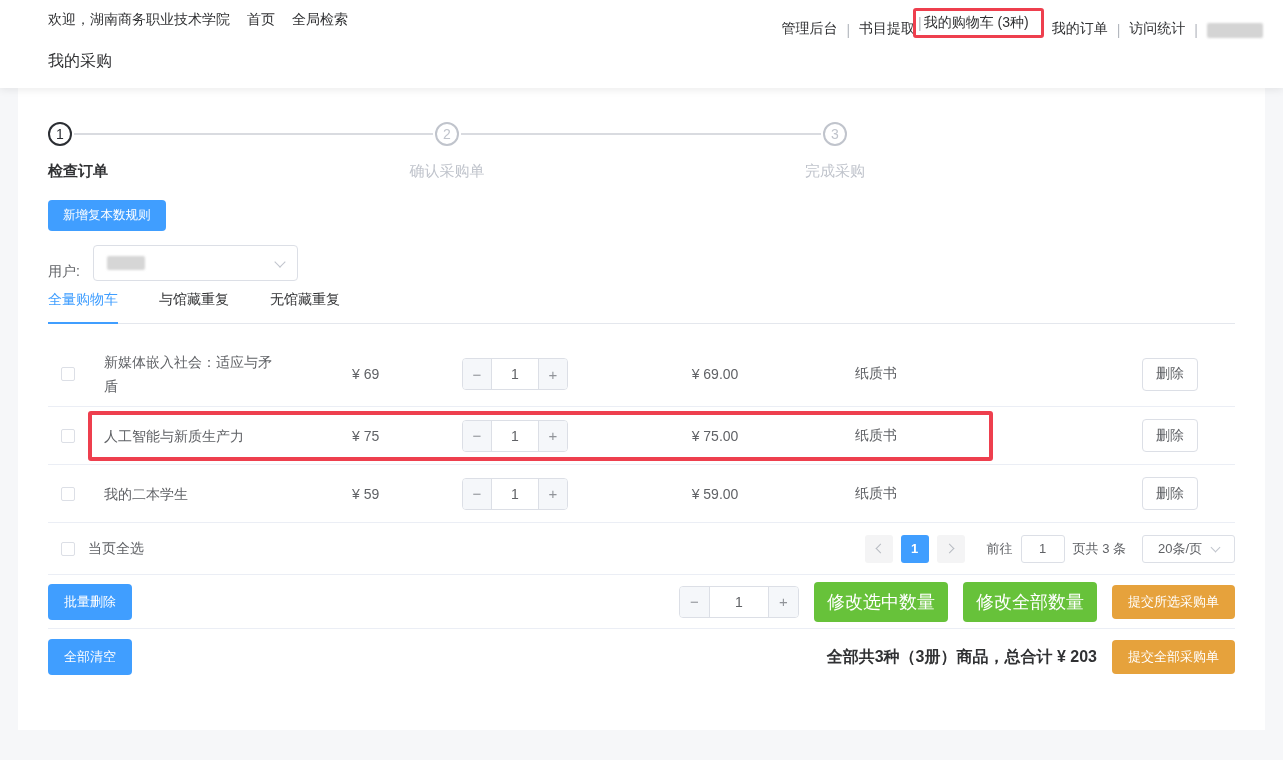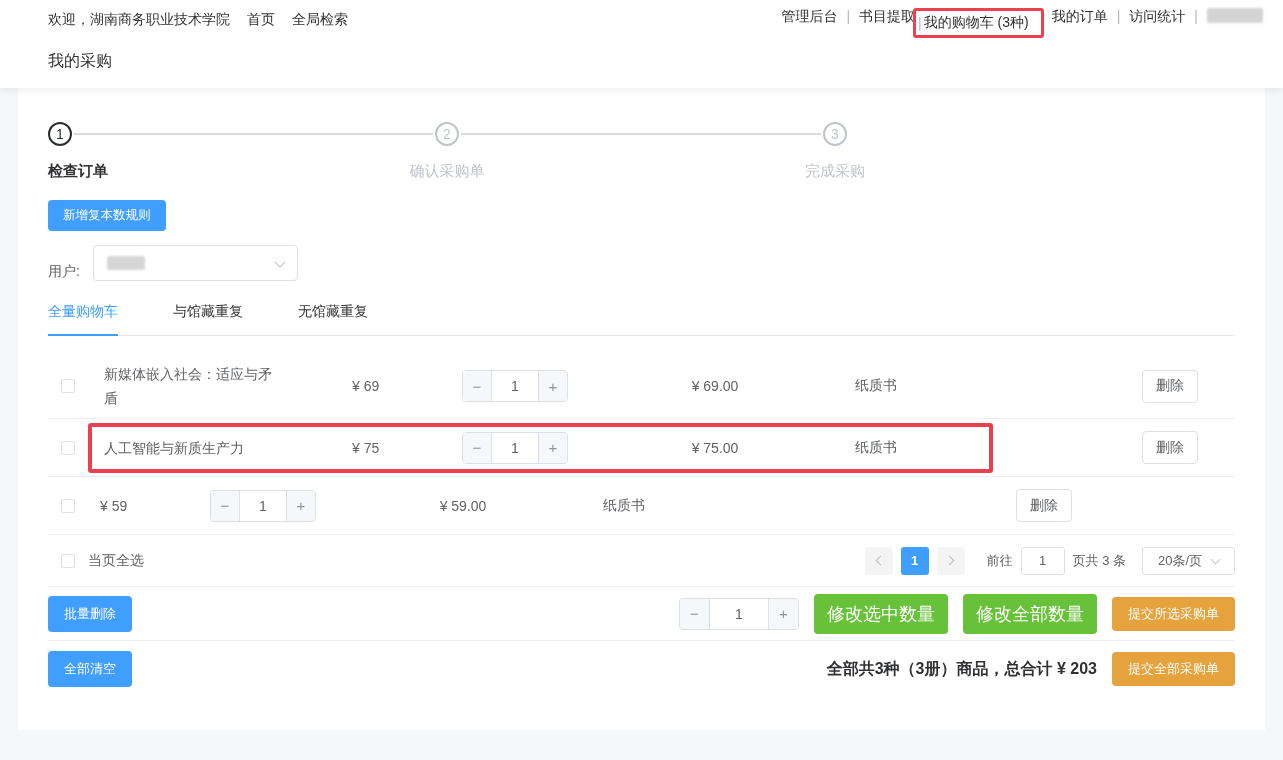--- a/index.html
+++ b/index.html
@@ -8,21 +8,21 @@
     width:1283px; height:760px; position:relative; overflow:hidden;
     background:#f6f7f9;
     font-family:"Liberation Sans","DejaVu Sans",sans-serif;
     color:#303133; font-size:14px;
   }
   
   .header { position:absolute; top:0; left:0; width:1283px; height:88px; background:#fff;
             box-shadow:0 2px 8px rgba(0,0,0,0.08); z-index:5; }
   .welcome-row { position:absolute; top:11px; left:48px; display:flex; align-items:center; font-size:14px; color:#303133; }
   .welcome-row .link { margin-left:17px; cursor:pointer; }
-  .nav-right { position:absolute; top:8px; right:20px; display:flex; align-items:flex-start; font-size:14px; color:#303133; }
+  .nav-right { position:absolute; top:8px; right:20px; display:flex; align-items:flex-end; font-size:14px; color:#303133; }
   .sep { color:#b4b8bf; margin:0 9px; }
   .cart-box { display:flex; align-items:center; border:3px solid #ee3f4e; border-radius:3px;
               padding:3px 12px 3px 2px; margin:0 8px 0 -2px; }
   .cart-box .sep { margin:0 2px 0 0; }
   .redacted { display:inline-block; width:56px; height:15px; background:#d4d4d4; border-radius:2px; filter:blur(1px); }
   .page-title { position:absolute; left:48px; top:51px; font-size:16px; color:#303133; }
   
   .card { position:absolute; left:18px; top:88px; width:1247px; min-height:642px; background:#fff; z-index:1; }
   .content { padding:0 30px; }
   
@@ -47,21 +47,21 @@
   
   .user-row { margin-top:14px; display:flex; align-items:flex-end; }
   .user-row .lbl { color:#606266; margin-right:13px; }
   .select { width:205px; height:36px; border:1px solid #dcdfe6; border-radius:4px; background:#fff;
             position:relative; display:flex; align-items:center; padding:0 30px 0 13px; cursor:pointer; }
   .redacted-sm { display:inline-block; width:38px; height:14px; background:#d6d6d6; border-radius:2px; filter:blur(1px); }
   .chev { width:8px; height:8px; border-right:1.5px solid #c0c4cc; border-bottom:1.5px solid #c0c4cc;
           transform:rotate(45deg); }
   .select .chev { position:absolute; right:13px; top:12px; }
   
-  .tabs { margin-top:22px; border-bottom:1px solid #e4e7ed; display:flex; gap:55px; }
+  .tabs { margin-top:10px; border-bottom:1px solid #e4e7ed; display:flex; gap:41px; }
   .tab { font-size:14px; color:#303133; padding-bottom:13px; cursor:pointer; }
   .tab.active { color:#409eff; border-bottom:2px solid #409eff; margin-bottom:-1px; }
   
   .table { margin-top:18px; color:#606266; }
   .t-head { display:flex; align-items:center; height:44px; background:#f5f7fa; color:#909399; }
   .t-row  { display:flex; align-items:center; min-height:58px; border-bottom:1px solid #ebeef5; position:relative; background:#fff; }
   .c0 { width:40px; display:flex; justify-content:center; }
   .c1 { width:252px; padding:8px 56px 8px 16px; line-height:24px; }
   .c2 { width:105px; padding-left:12px; }
   .c3 { width:140px; display:flex; justify-content:center; text-align:center; }
@@ -211,20 +211,21 @@
       <div class="c6"></div>
       <div class="c7">
             <button class="del-btn">删除</button>
           </div>
     </div>
 
     <div class="t-row">
       <div class="c0">
             <span class="cb"></span>
           </div>
+      <div class="c1">我的二本学生</div>
       <div class="c2">¥ 59</div>
       <div class="c3">
         <div class="stepper">
           <span class="sbtn minus">−</span>
           <input value="1" style="">
           <span class="sbtn plus">+</span>
         </div>
       </div>
       <div class="c4">¥ 59.00</div>
       <div class="c5">纸质书</div>

